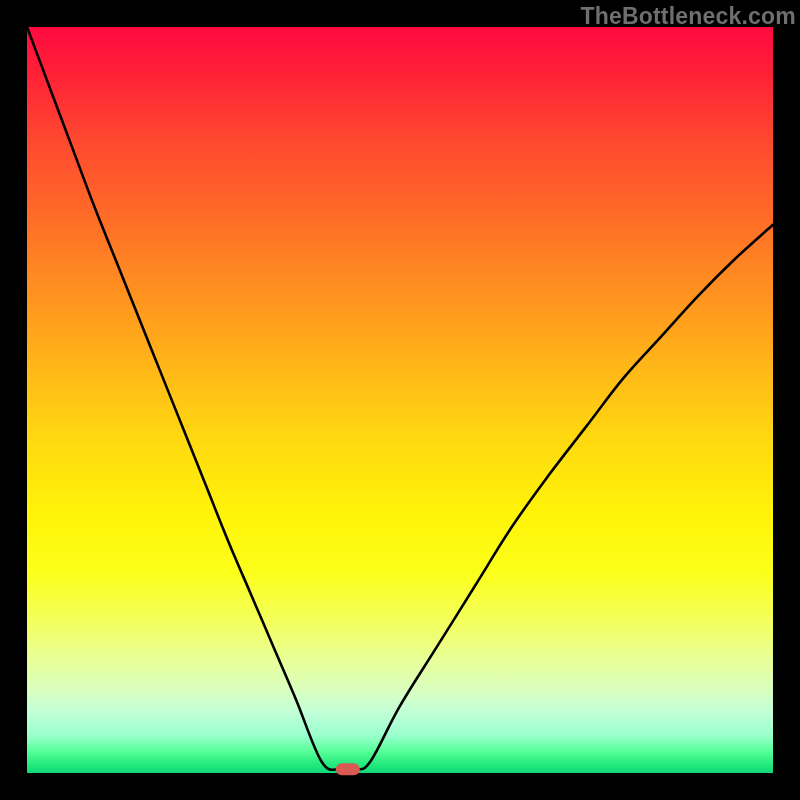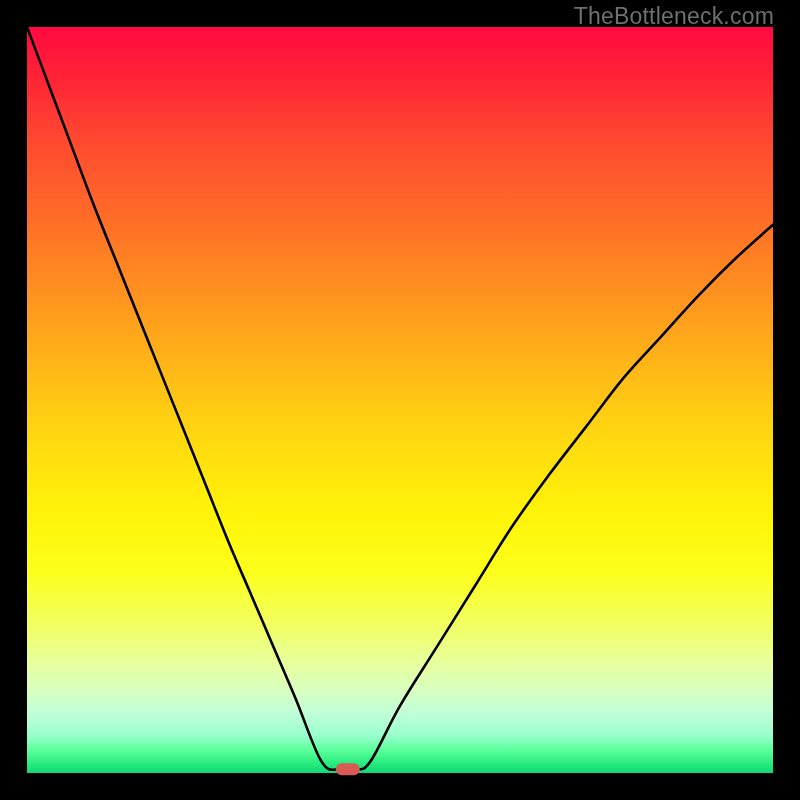--- a/index.html
+++ b/index.html
@@ -46,24 +46,24 @@
   .plot-area svg {
     position: absolute;
     inset: 0;
     width: 100%;
     height: 100%;
     overflow: visible;
   }
   .watermark {
     position: absolute;
     top: 3px;
-    right: 26px;
+    right: 4px;
     color: #6f6f6f;
     font-size: 23px;
-    font-weight: 400;
+    font-weight: 700;
     letter-spacing: 0.2px;
     font-family: Arial, Helvetica, sans-serif;
   }
   .minimum-marker {
     fill: #d85a52;
     stroke: none;
   }
 </style>
 </head>
 <body>

